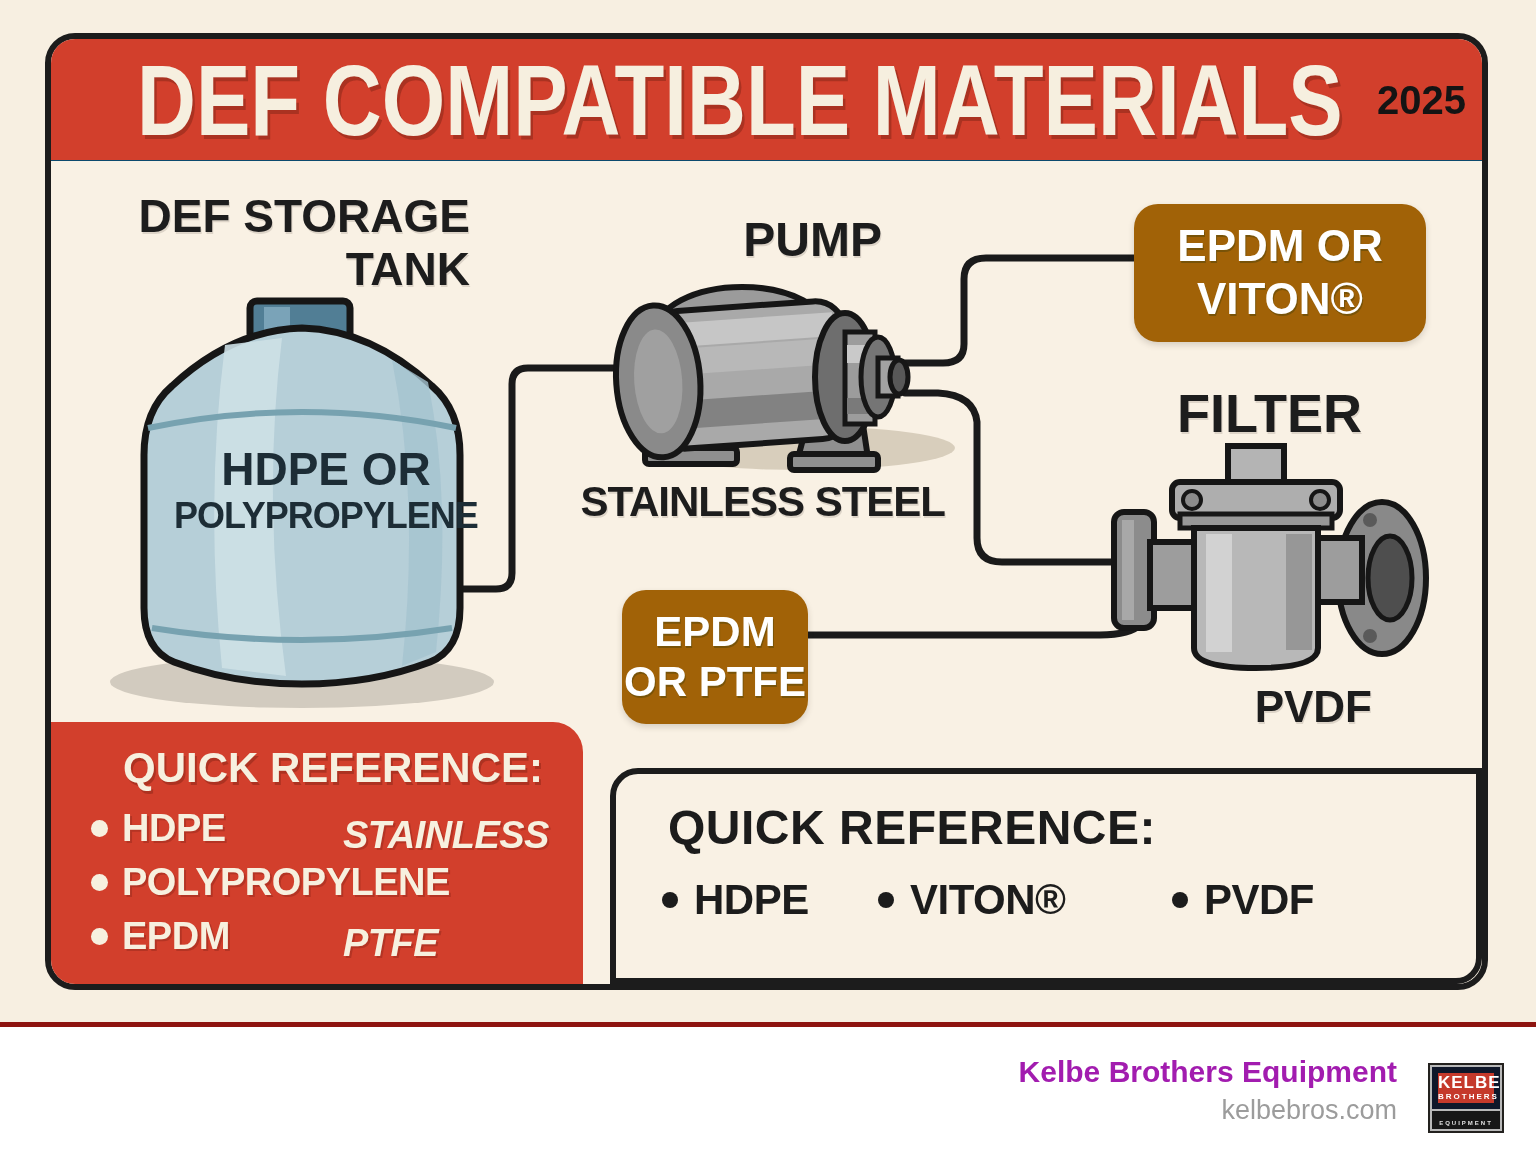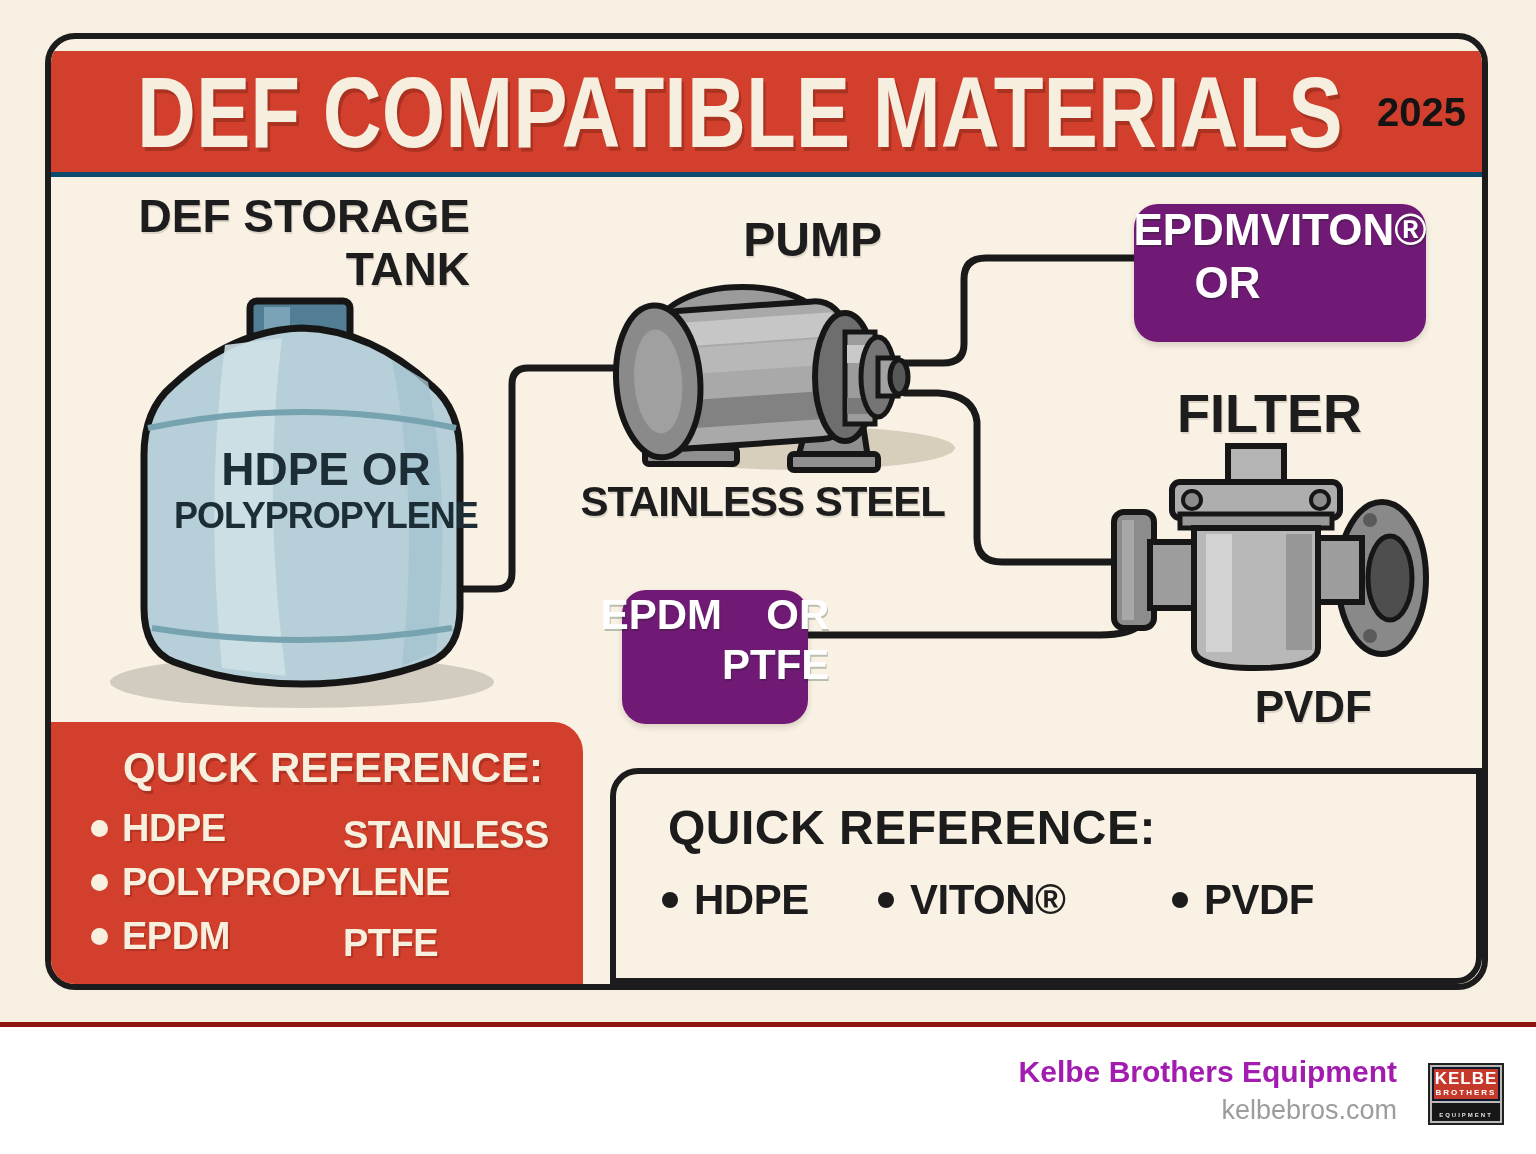--- a/index.html
+++ b/index.html
@@ -1,73 +1,73 @@
 <!DOCTYPE html>
 <html><head>
 <meta charset="utf-8">
 <style>
   html,body{margin:0;padding:0;}
   body{width:1536px;height:1154px;position:relative;font-family:"Liberation Sans",sans-serif;background:#ffffff;overflow:hidden;}
   .poster{position:absolute;left:0;top:0;width:1536px;height:1022px;background:#f7efe1;}
   
   .card{position:absolute;left:45px;top:33px;width:1443px;height:957px;box-sizing:border-box;
         border:6px solid #1c1c1c;border-radius:30px;background:#f9f1e4;overflow:hidden;}
-  .card-header{position:absolute;left:0;top:12px;width:100%;height:121px;background:#d23f2c;
-        border-bottom:5px solid #0c4a6e;display:flex;align-items:center;}
+  .card-header{position:absolute;left:0;top:0;width:100%;height:121px;background:#d23f2c;
+        border-bottom:1px solid #0c4a6e;display:flex;align-items:center;}
   .card-title{font-size:96px;font-weight:700;color:#f6efdf;white-space:nowrap;
         transform:scale(0.85,1.05);transform-origin:0 50%;margin-left:86px;
         text-shadow:3px 4px 0 rgba(80,20,10,.30);letter-spacing:0px;}
   .year{position:absolute;right:16px;top:50%;transform:translateY(-50%);
         font-size:40px;font-weight:700;color:#141414;}
   
   .qr-red{position:absolute;left:0;bottom:0;width:532px;height:262px;background:#d23f2c;
         border-top-right-radius:30px;color:#f7f0df;}
   .qr-red-title{position:absolute;left:72px;top:22px;font-size:42px;font-weight:700;
         text-shadow:2px 3px 0 rgba(90,20,10,.30);}
   .qr-row{position:absolute;left:40px;display:flex;align-items:center;height:44px;}
   .qr-row .dot{width:17px;height:17px;border-radius:50%;background:#f7f0df;margin-right:14px;flex:0 0 auto;}
   .qr-row .txt{font-size:38px;font-weight:700;letter-spacing:-0.5px;text-shadow:2px 2px 0 rgba(90,20,10,.25);}
   .qr-row-r{position:absolute;left:292px;font-size:38px;font-weight:700;color:#f7f0df;
-        letter-spacing:-0.5px;text-shadow:2px 2px 0 rgba(90,20,10,.25);}
+        letter-spacing:-0.5px;text-shadow:2px 2px 0 rgba(90,20,10,.25);font-style:italic;}
   
   .qr-bottom{position:absolute;right:0;bottom:0;width:872px;height:216px;box-sizing:border-box;
         border:6px solid #1c1c1c;border-radius:28px 0 26px 0;background:#f9f1e4;color:#1c1c1c;}
   .qr-bottom-title{position:absolute;left:52px;top:26px;font-size:48px;font-weight:700;letter-spacing:0.5px;}
   .qr-b-item{position:absolute;top:104px;display:flex;align-items:center;height:44px;}
   .qr-b-item .dot{width:16px;height:16px;border-radius:50%;background:#1c1c1c;margin-right:16px;flex:0 0 auto;}
   .qr-b-item .txt{font-size:42px;font-weight:700;letter-spacing:-0.5px;}
   
   .lbl{position:absolute;text-align:right;font-weight:700;color:#1d1d1d;z-index:5;
         text-shadow:1px 2px 0 rgba(60,50,40,.15);}
   .lbl-tank{left:130px;top:190px;width:340px;font-size:46px;line-height:1.15;}
   .lbl-pump{left:662px;top:212px;width:220px;font-size:48px;}
   .lbl-stainless{left:565px;top:478px;width:380px;font-size:42px;letter-spacing:-1px;}
   .lbl-filter{left:1142px;top:382px;width:220px;font-size:54px;}
   .lbl-pvdf{left:1132px;top:682px;width:240px;font-size:44px;}
   .tank-material{position:absolute;left:148px;top:444px;width:356px;text-align:center;z-index:5;
         color:#1d2d36;font-weight:700;line-height:1.12;}
   .tank-material .l1{font-size:46px;display:block;}
   .tank-material .l2{font-size:36px;display:block;letter-spacing:-1px;}
   
-  .badge{position:absolute;background:#701a75;border-radius:24px;color:#ffffff;z-index:6;
-        display:flex;flex-direction:row;justify-content:center;text-align:right;
+  .badge{position:absolute;background:#a16207;border-radius:24px;color:#ffffff;z-index:6;
+        display:flex;flex-direction:column;justify-content:center;text-align:center;
         font-weight:700;line-height:1.2;box-shadow:0 3px 6px rgba(60,50,40,.18);}
   .badge-pump{left:1134px;top:204px;width:292px;height:138px;font-size:44px;}
   .badge-filter{left:622px;top:590px;width:186px;height:134px;font-size:42px;}
   .badge span{text-shadow:1px 2px 0 rgba(0,40,10,.25);}
   
   .scene{position:absolute;left:0;top:0;z-index:4;pointer-events:none;}
   
   .footer{position:absolute;left:0;top:1022px;width:1536px;height:132px;background:#ffffff;
         border-top:5px solid #8e1410;box-sizing:border-box;}
   .company{position:absolute;right:139px;top:28px;font-size:30px;font-weight:700;color:#a21caf;}
   .website{position:absolute;right:139px;top:68px;font-size:27px;color:#9c9c9c;}
   .logo{position:absolute;left:1428px;top:36px;width:76px;border:2px solid #23211e;background:#b9b9b9;
         padding:2px;box-sizing:border-box;}
-  .logo-red{background:#c5392b;border:2px solid #0f172a;text-align:center;padding:1px 0 2px 0;}
+  .logo-red{background:#c5392b;border:6px solid #0f172a;text-align:center;padding:1px 0 2px 0;}
   .logo-red .l1{display:block;font-size:17px;font-weight:700;color:#fff;letter-spacing:1px;line-height:1.05;}
   .logo-red .l2{display:block;font-size:8px;font-weight:700;color:#fff;letter-spacing:2px;line-height:1.2;}
   .logo-black{background:#171717;text-align:center;margin-top:2px;}
   .logo-black .l3{font-size:6px;font-weight:700;color:#e0e0e0;letter-spacing:2px;line-height:1.6;}
 </style>
 </head>
 <body>
 
 <div class="poster">
 

